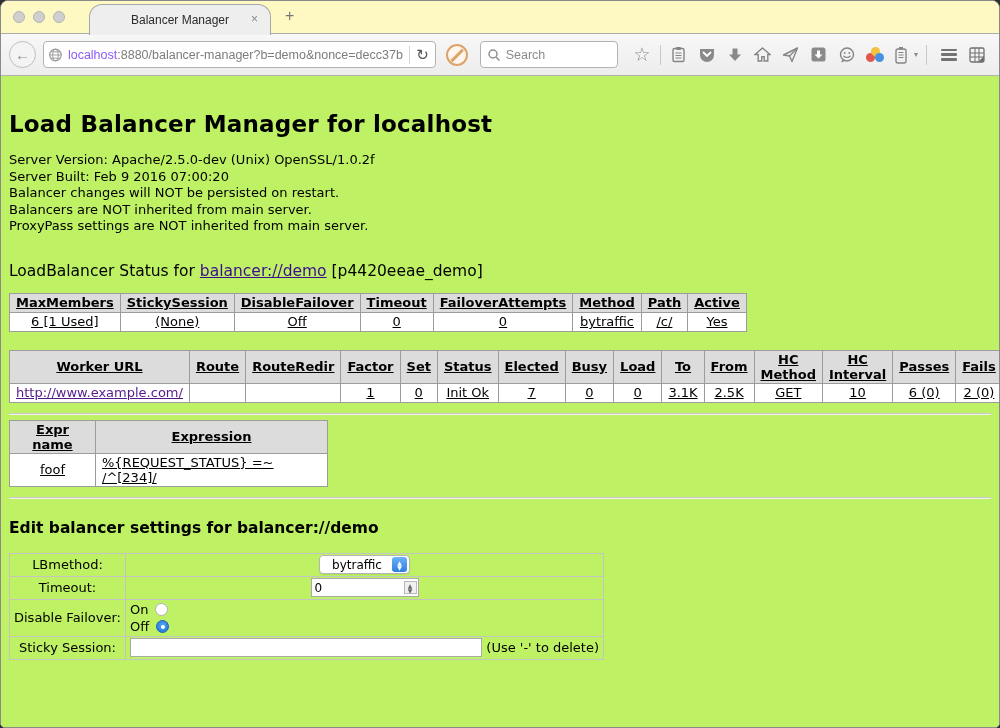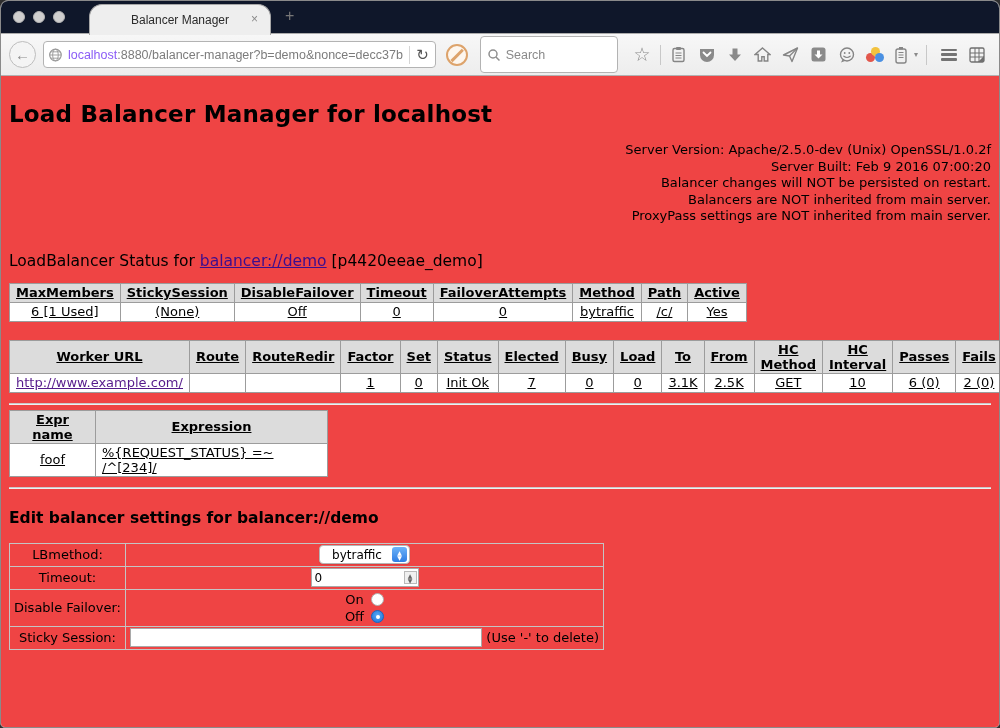--- a/index.html
+++ b/index.html
@@ -2,21 +2,21 @@
 <html><head>
 <meta charset="utf-8">
 <style>
   * { box-sizing: border-box; margin: 0; padding: 0; }
   html,body { width:1000px; height:728px; }
   body { background:#2e2e2e; font-family:"Liberation Sans", sans-serif; }
   .window { width:1000px; height:728px; border-radius:8px 8px 5px 5px; overflow:hidden;
             background:#fff; border:1px solid #8a8a8a; display:flex; flex-direction:column; }
 
   
-  .tabbar { height:33px; background:#0f172a; position:relative; flex:0 0 auto;
+  .tabbar { height:33px; background:#fef9c3; position:relative; flex:0 0 auto;
             border-bottom:1px solid #ababab; }
   .traffic { position:absolute; top:10px; left:12px; display:flex; gap:8px; }
   .light { width:12px; height:12px; border-radius:50%; background:#cfcfcf; border:1px solid #b4b4b4; }
   .tab { position:absolute; left:88px; top:3px; width:182px; height:31px;
          background:#eeeeee; border:1px solid #a7a7a7; border-bottom:none;
          border-radius:13px 13px 0 0; display:flex; align-items:center; justify-content:center; }
   .tab-title { font-size:12px; color:#2b2b2b; }
   .tab-close { position:absolute; right:12px; top:7px; font-size:12px; color:#8a8a8a; cursor:default; }
   .newtab { position:absolute; left:284px; top:6px; font-size:16px; color:#777; }
 
@@ -30,42 +30,42 @@
             border-radius:4px; display:flex; align-items:center; padding:0 4px; overflow:hidden; }
   .url-text { font-size:12.5px; white-space:nowrap; overflow:hidden; flex:1 1 auto; margin-left:5px; }
   .url-host { color:#8b5cf6; }
   .url-rest { color:#7c7c7c; }
   .url-sep { width:1px; height:18px; background:#d5d5d5; margin:0 6px; flex:0 0 auto; }
   .reload { font-size:15px; color:#555; flex:0 0 auto; margin-right:2px; }
   .blocked { width:22px; height:22px; border-radius:50%; border:2px solid #dda36b; margin-left:10px;
              position:relative; flex:0 0 auto; background:#fdf6ee; }
   .blocked::after { content:""; position:absolute; left:1px; top:8px; width:16px; height:2.5px;
                     background:#dda36b; transform:rotate(-45deg); }
-  .searchbar { width:140px; height:37px; margin-left:12px; background:#fff; border:1px solid #b3b3b3;
+  .searchbar { width:140px; height:27px; margin-left:12px; background:#fff; border:1px solid #b3b3b3;
                border-radius:4px; display:flex; align-items:center; padding:0 6px; }
   .searchbar input { border:none; outline:none; width:100px; font-size:12.5px; color:#333;
                      font-family:"Liberation Sans", sans-serif; margin-left:5px; background:transparent; }
   .searchbar input::placeholder { color:#8a8a8a; }
   .icons { display:flex; align-items:center; margin-left:10px; gap:0; }
   .icon-btn { width:28px; height:28px; display:flex; align-items:center; justify-content:center; flex:0 0 auto; }
   .tb-sep { width:1px; height:20px; background:#c8c8c8; margin:0 4px; }
   .dots { display:flex; position:relative; width:18px; height:16px; }
   .dot { width:9px; height:9px; border-radius:50%; position:absolute; }
   .dot.r { background:#e2574c; left:0; top:6px; }
   .dot.y { background:#f2c23e; left:5px; top:0; }
   .dot.b { background:#4a90e2; left:9px; top:6px; }
   .caret { font-size:8px; color:#8a8a8a; margin-left:1px; }
   .burger { width:16px; height:12px; display:flex; flex-direction:column; justify-content:space-between; }
   .burger span { height:2.5px; background:#737373; border-radius:1px; }
 
   
-  .content { flex:1 1 auto; background:#ef4444; padding:0 8px; overflow:hidden;
+  .content { flex:1 1 auto; background:#bef264; padding:10px 8px; overflow:hidden;
              font-family:"DejaVu Sans", sans-serif; color:#000; }
   h1.pgtitle { font-size:23px; font-weight:bold; margin:25px 0 15px 0; letter-spacing:0.2px; }
-  .info-line { font-size:13px; line-height:16.5px;text-align:right; }
+  .info-line { font-size:13px; line-height:16.5px; }
   h3.sect { font-size:15.5px; font-weight:normal; margin-top:27px; }
   h3.sect a { color:#3c0d8e; text-decoration:underline; }
   a.worker-link { color:#551a8b; text-decoration:underline; }
 
   table.tbl { border-collapse:collapse; font-size:13px; margin-top:13px; }
   table.tbl th, table.tbl td { border:1px solid #9c9c9c; padding:1px 6px; text-align:center; height:19px;text-decoration:underline; }
   table.tbl th { background:#dcdcdc; font-weight:bold; }
   table.tbl td { background:#fff; }
   td.cl { text-align:left !important;margin-top:28px; }
 
@@ -84,21 +84,21 @@
   .sel-text { font-size:12px; margin-right:10px; }
   .sel-arrows { width:15px; height:15px; border-radius:3px;
                 background:linear-gradient(#6db3f8,#2d7de4); color:#fff; font-size:6px;
                 display:flex; flex-direction:column; align-items:center; justify-content:center; line-height:5px; }
   .numwrap { display:inline-flex; position:relative; }
   input.txt { border:1px solid #a9a9a9; height:19px; font-size:12px; padding:0 3px;
               font-family:"DejaVu Sans", sans-serif; background:#fff; }
   .spin { position:absolute; right:2px; top:3px; width:13px; height:13px; border:1px solid #b9b9b9;
           background:#f0f0f0; font-size:6px; color:#666; display:flex; flex-direction:column;
           align-items:center; justify-content:center; line-height:5px; }
-  .radio-line { display:flex; align-items:center; justify-content:center; gap:7px; height:17px; font-size:13px; }
+  .radio-line { display:flex; align-items:center; gap:7px; height:17px; font-size:13px; }
   .radio { width:13px; height:13px; border-radius:50%; border:1px solid #b0b0b0; background:#fff; display:inline-block; }
   .radio.checked { background:radial-gradient(circle at 50% 40%, #57a8f5, #1b6fd6); border-color:#1b63bd; position:relative; }
   .radio.checked::after { content:""; position:absolute; left:4px; top:4px; width:4px; height:4px;
                           border-radius:50%; background:#fff; }
   .fld-flex { display:flex; align-items:center; }
   .note { font-size:13px; margin-left:auto; }
 
   svg.ic { display:block; }
 </style>
 </head>

